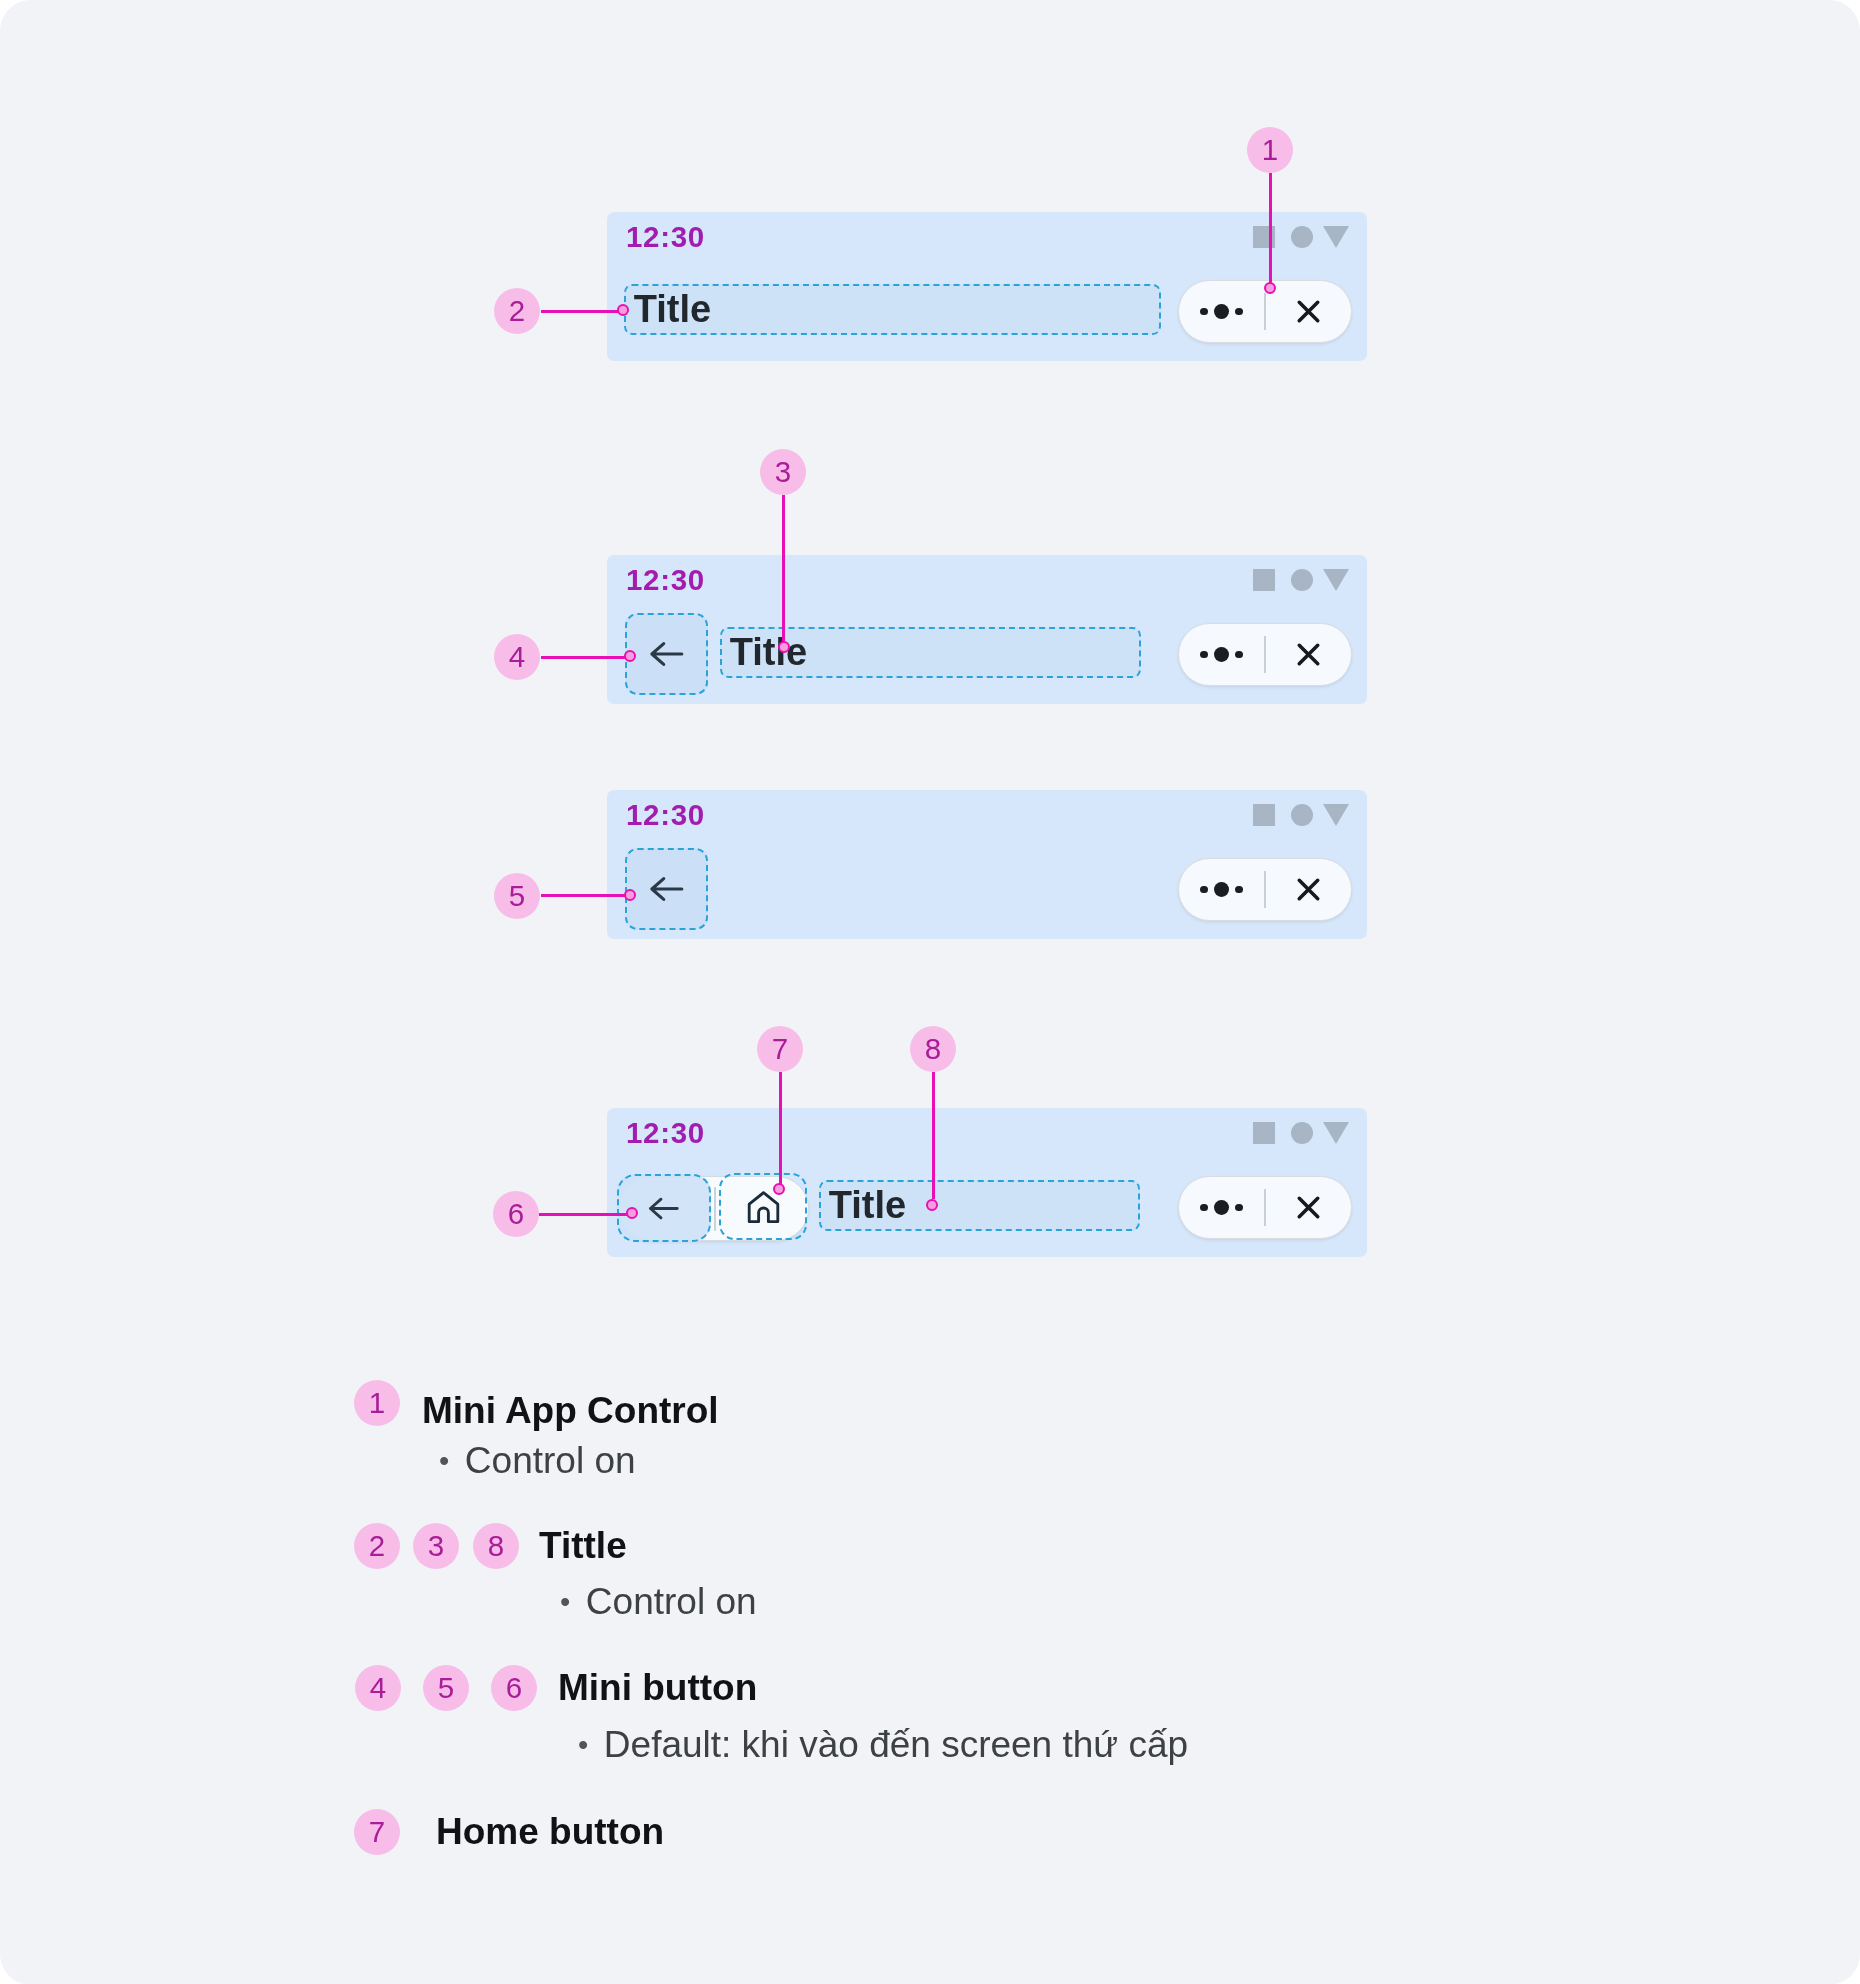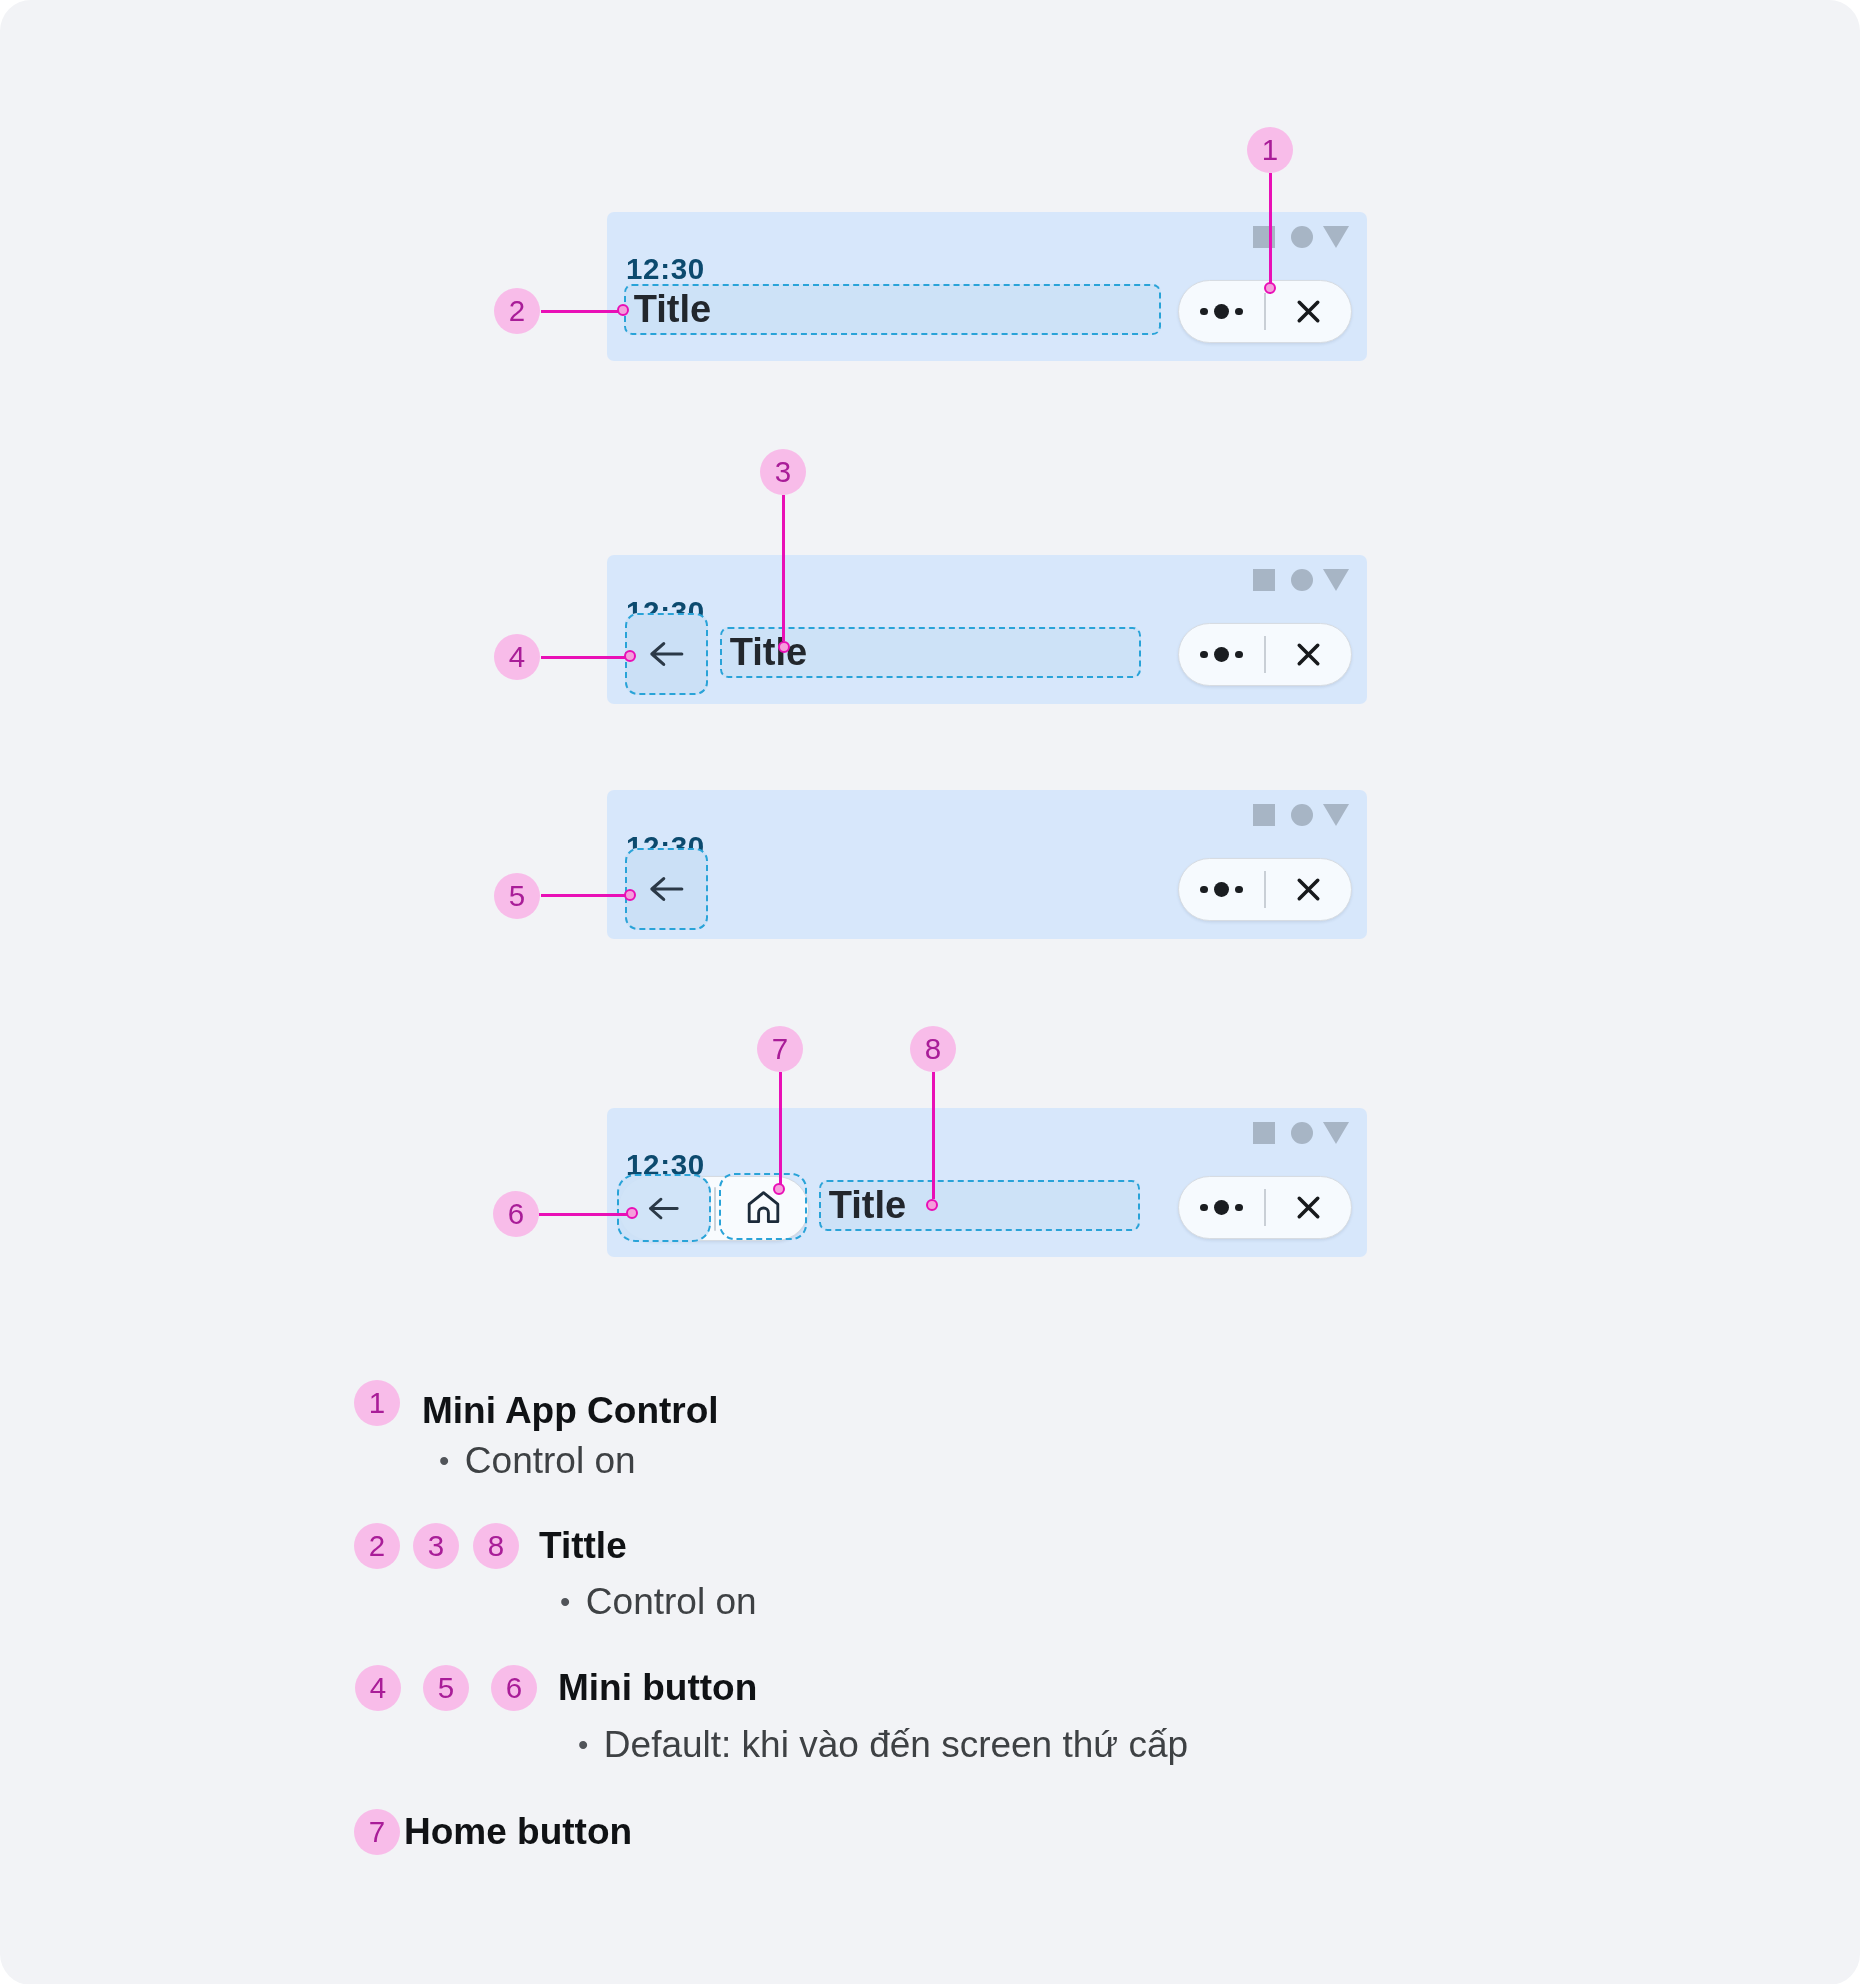--- a/index.html
+++ b/index.html
@@ -7,21 +7,21 @@
        font-family:"Liberation Sans","DejaVu Sans",sans-serif;}
   .card{position:absolute;left:0;top:0;width:1860px;height:1985px;
         background:#f2f3f6;border-radius:31px;}
 
   
   .bar{position:absolute;left:607px;width:760px;height:149px;
        background:#d7e7fb;border-radius:7px;}
   .bar-1{top:212px}.bar-2{top:555px}.bar-3{top:790px}.bar-4{top:1108px}
 
   .time{position:absolute;left:19px;top:8.4px;font-size:29.5px;font-weight:600;
-        color:#0c4a6e;letter-spacing:0.7px;margin-top:32px;}
+        color:#a21caf;letter-spacing:0.7px;}
   .sys{position:absolute;top:14px;}
   .sys-sq{left:646px;width:22px;height:22px;background:#a7b5c5;}
   .sys-ci{left:684px;width:22px;height:22px;border-radius:50%;background:#a7b5c5;}
   .sys-tri{left:716px;width:0;height:0;border-left:13.4px solid transparent;
            border-right:13.4px solid transparent;border-top:22px solid #a7b5c5;}
 
   .pill{position:absolute;left:571px;top:68px;width:174px;height:63px;
         box-sizing:border-box;background:#f6fafe;border:1.4px solid #d7dce2;
         border-radius:32px;display:flex;align-items:center;
         box-shadow:0 1.4px 2.8px rgba(40,60,90,.10);}
@@ -241,14 +241,14 @@
 <div class="abadge" style="left:355px;top:1665px">4</div>
 <div class="abadge" style="left:423px;top:1665px">5</div>
 <div class="abadge" style="left:491px;top:1665px">6</div>
 <div class="llabel" style="left:558px;top:1665px">Mini button</div>
 <div class="lnote" style="left:578px;top:1722px">
   <span class="b">•</span>
   <span>Default: khi vào đến screen thứ cấp</span>
 </div>
 
 <div class="abadge" style="left:354px;top:1809px">7</div>
-<div class="llabel" style="left:404px;top:1809px">Home button</div>
+<div class="llabel" style="left:436px;top:1809px">Home button</div>
 
 
 </body></html>

